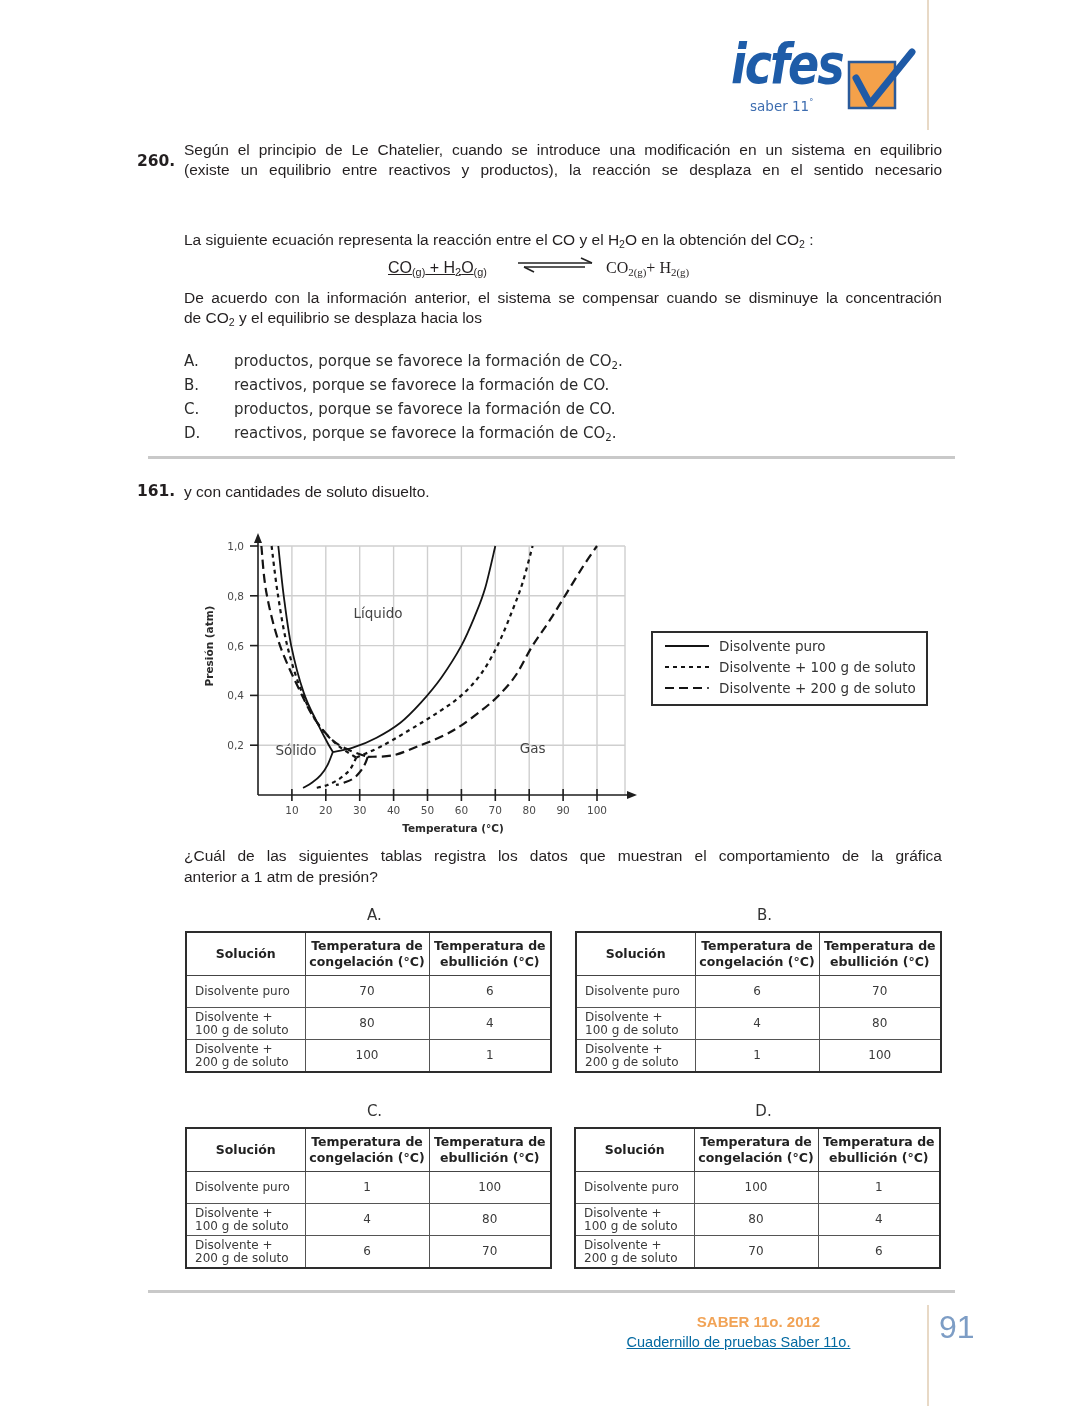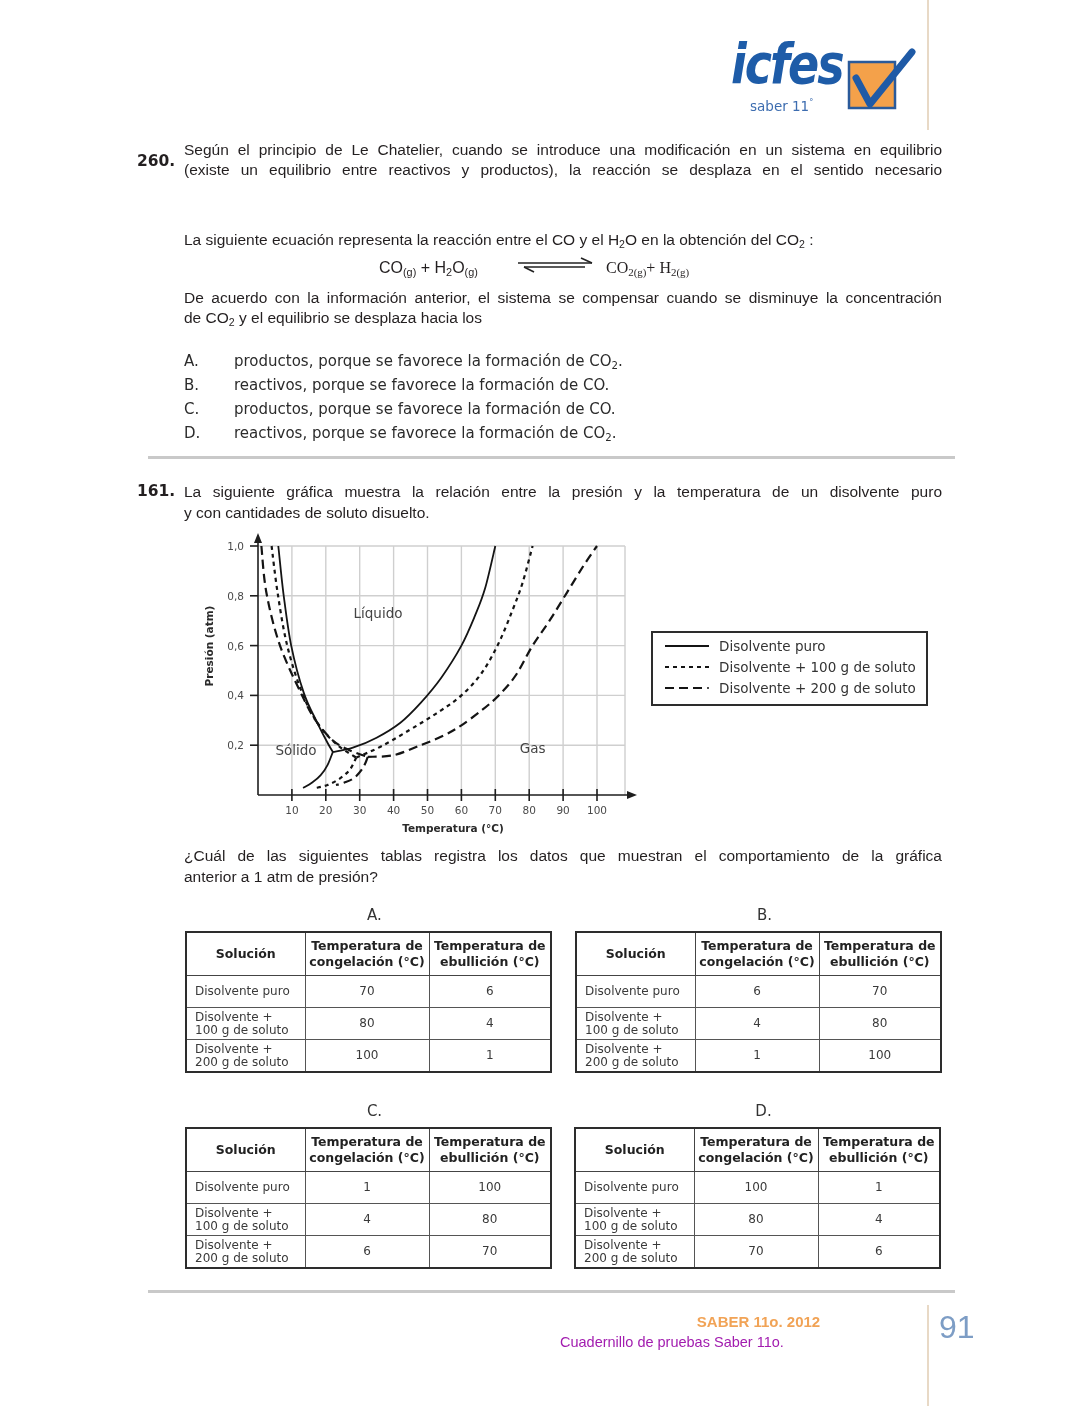--- a/index.html
+++ b/index.html
@@ -36,21 +36,21 @@
 .legend .row{display:flex;align-items:center;height:21px;}
 .legend svg{margin-left:12px;margin-right:10px;}
 
 .tlabel{position:absolute;width:365px;text-align:center;padding-left:14px;box-sizing:border-box;font-family:"DejaVu Sans",sans-serif;font-size:15px;line-height:20px;color:#333;}
 table.sol{position:absolute;border-collapse:collapse;border:2px solid #2d2d2d;font-family:"DejaVu Sans",sans-serif;table-layout:fixed;width:365px;}
 table.sol th{font-size:12.5px;font-weight:bold;line-height:16px;height:42px;border:1px solid #444;color:#222;white-space:pre-line;padding:0 1px;text-align:center;}
 table.sol td{font-size:12px;line-height:13px;height:31px;border:1px solid #555;color:#3a3a3a;white-space:pre-line;text-align:center;padding:0;}
 table.sol td.c0{text-align:left;padding-left:8px;}
 
 .f-exam{position:absolute;left:600px;width:317px;top:1313px;text-align:center;font-weight:bold;font-size:15px;line-height:18px;color:#f1a356;}
-.f-book{position:absolute;left:560px;width:357px;top:1333px;text-align:left;font-size:14.5px;line-height:18px;color:#a21caf;}
+.f-book{position:absolute;left:560px;width:357px;top:1333px;text-align:center;font-size:14.5px;line-height:18px;color:#0369a1;text-decoration:underline;}
 .f-page{position:absolute;left:939px;top:1309px;font-size:32px;line-height:36px;color:#7d9dc5;}
 </style>
 </head>
 <body>
 
 <div class="vline" style="left:927px;top:0;height:130px;"></div>
 <div>
   <span class="logo-text">icfes</span>
   <span class="logo-sub"><span>saber 11</span><sup>°</sup></span>
   <svg class="abs" style="left:845px;top:45px;" width="72" height="68" viewBox="0 0 72 68">
@@ -62,21 +62,21 @@
 <section>
   <div class="qnum" style="top:151px;">260.</div>
   <div class="para" style="top:140px;">
       <span class="ln j">Según el principio de Le Chatelier, cuando se introduce una modificación en un sistema en equilibrio</span>
       <span class="ln j">(existe un equilibrio entre reactivos y productos), la reacción se desplaza en el sentido necesario</span>
     </div>
   <div class="para" style="top:230px;">
       <span class="ln">La siguiente ecuación representa la reacción entre el CO y el H<sub>2</sub>O en la obtención del CO<sub>2</sub> :</span>
     </div>
   <div>
-    <span class="eq" style="left:379px;">CO<sub>(g)</sub> + H<sub>2</sub>O<sub>(g)</sub></span>
+    <span class="eq" style="left:388px;text-decoration:underline;">CO<sub>(g)</sub> + H<sub>2</sub>O<sub>(g)</sub></span>
     <svg class="abs" style="left:515px;top:256px;" width="82" height="18" viewBox="0 0 82 18">
       <line x1="3" y1="7" x2="77" y2="7" stroke="#222" stroke-width="1.6"></line>
       <path d="M77,7 L66,2" stroke="#222" stroke-width="1.6" fill="none"></path>
       <line x1="9" y1="11" x2="70" y2="11" stroke="#222" stroke-width="1.6"></line>
       <path d="M9,11 L19,16" stroke="#222" stroke-width="1.6" fill="none"></path>
     </svg>
     <span class="eq" style="left:606px;font-family:Liberation Serif, serif;">CO<sub>2(g)</sub>+ H<sub>2(g)</sub></span>
   </div>
   <div class="para" style="top:288px;">
       <span class="ln j">De acuerdo con la información anterior, el sistema se compensar cuando se disminuye la concentración</span>
@@ -100,21 +100,20 @@
         <span>reactivos, porque se favorece la formación de CO<sub>2</sub>.</span>
       </div>
   </div>
 </section>
 
 <div class="rule" style="top:456px;"></div>
 
 <section>
   <div class="qnum" style="top:481px;line-height:21px;">161.</div>
   <div class="para" style="top:481px;line-height:21px;">
-      <span class="ln j">La siguiente gráfica muestra la relación entre la presión y la temperatura de un disolvente puro</span>
       <span class="ln">y con cantidades de soluto disuelto.</span>
     </div>
 
   <svg id="chart" width="450" height="315" viewBox="195 530 450 315">
     <g id="chart-grid">
         <line x1="291.9" x2="291.9" y1="546" y2="795" class="grid"></line>
         <line x1="325.8" x2="325.8" y1="546" y2="795" class="grid"></line>
         <line x1="359.7" x2="359.7" y1="546" y2="795" class="grid"></line>
         <line x1="393.6" x2="393.6" y1="546" y2="795" class="grid"></line>
         <line x1="427.5" x2="427.5" y1="546" y2="795" class="grid"></line>

